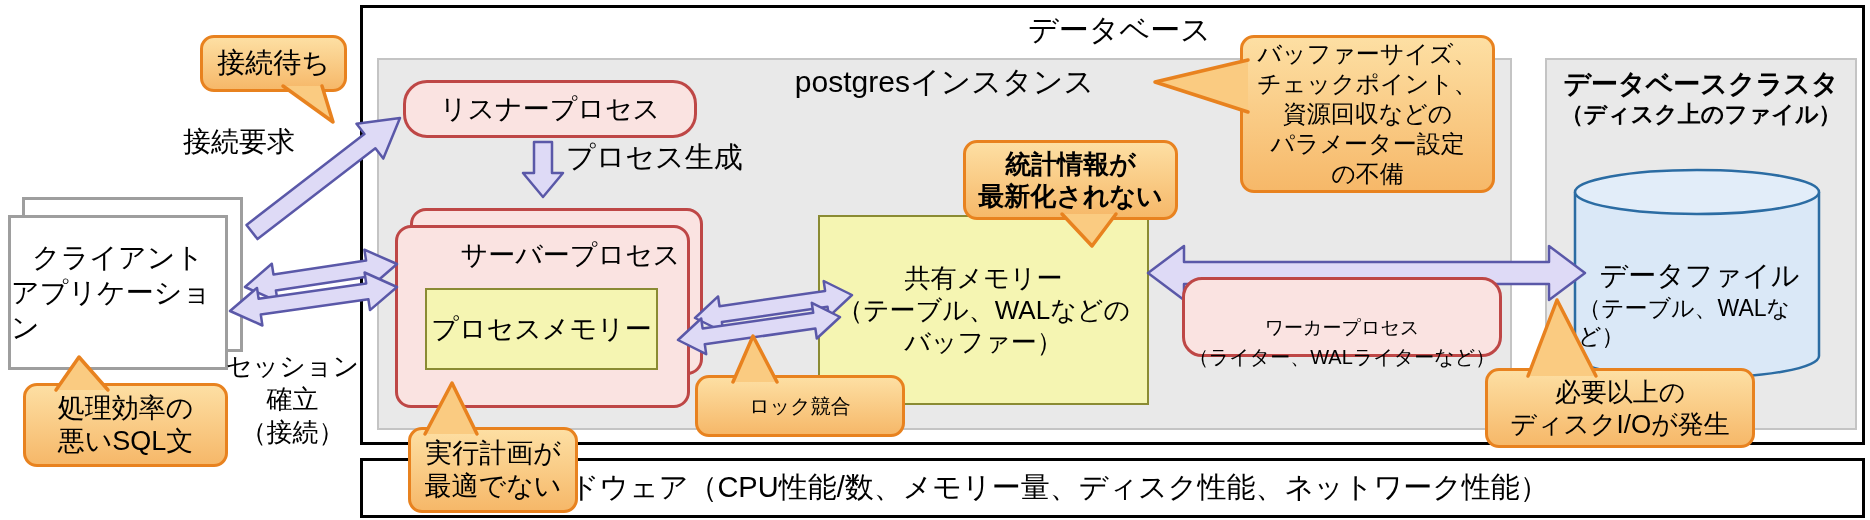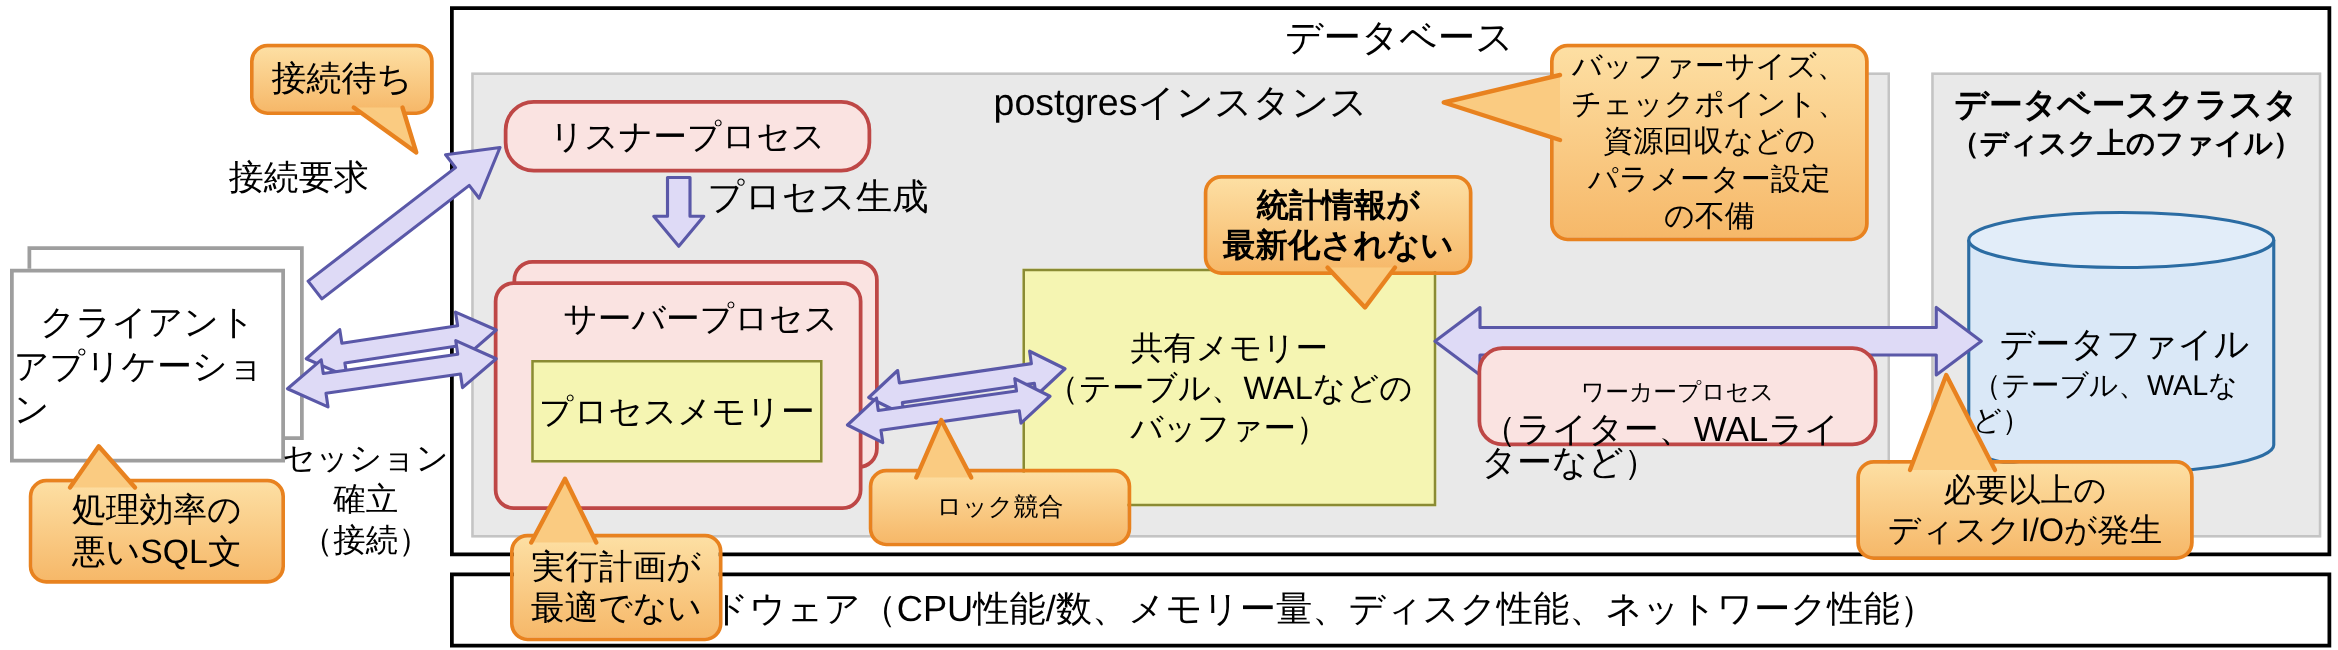--- a/index.html
+++ b/index.html
@@ -54,21 +54,21 @@
     <span>（接続）</span>
   </div>
   <div class="abs" style="left:566px; top:138px; font-size:29px;">プロセス生成</div>
 
   <div class="abs box-pink ctr" style="left:403px; top:80px; width:294px; height:58px; border-radius:24px; font-size:27px;">
     <span>リスナープロセス</span>
   </div>
 
   <div class="abs box-pink" style="left:410px; top:208px; width:293px; height:167px;"></div>
   <div class="abs box-pink" style="left:395px; top:225px; width:295px; height:183px;"></div>
-  <div class="abs t-center" style="left:395px; top:237px; width:331px; font-size:27px;">サーバープロセス</div>
+  <div class="abs t-center" style="left:405px; top:237px; width:331px; font-size:27px;">サーバープロセス</div>
 
   <div class="abs box-yellow ctr" style="left:425px; top:288px; width:233px; height:82px; font-size:27px;">
     <span>プロセスメモリー</span>
   </div>
 
   <div class="abs box-yellow ctr" style="left:818px; top:215px; width:331px; height:190px; font-size:26px; line-height:32px;">
     <span>共有メモリー</span>
     <span>（テーブル、WALなどの</span>
     <span>バッファー）</span>
   </div>
@@ -93,21 +93,21 @@
     <polygon points="1148,273 1184,300 1184,284 1549,284 1549,300 1585,273 1549,246 1549,262 1184,262 1184,246" fill="#DEDAF6" stroke="#5A58A8" stroke-width="2.5" stroke-linejoin="round"></polygon>
   </svg>
 
   <div class="abs ctr" style="left:1578px; top:258px; width:243px;">
     <span style="font-size:28px; line-height:36px;">データファイル</span>
     <span style="font-size:23px; line-height:28px;">（テーブル、WALなど）</span>
   </div>
 
   <div class="abs box-pink ctr" style="left:1182px; top:277px; width:320px; height:80px; border-radius:20px;">
     <span style="font-size:19px; line-height:32px;margin-top:48px;">ワーカープロセス</span>
-    <span style="font-size:28px; line-height:26px;">（ライター、WALライターなど）</span>
+    <span style="font-size:20px; line-height:26px;">（ライター、WALライターなど）</span>
   </div>
 
   <div class="abs callout" style="left:200px; top:35px; width:147px; height:57px; font-size:28px;">
     <span>接続待ち</span>
   </div>
 
   <div class="abs callout" style="left:23px; top:383px; width:205px; height:84px; font-size:27px;">
     <span>処理効率の</span>
     <span>悪いSQL文</span>
   </div>

